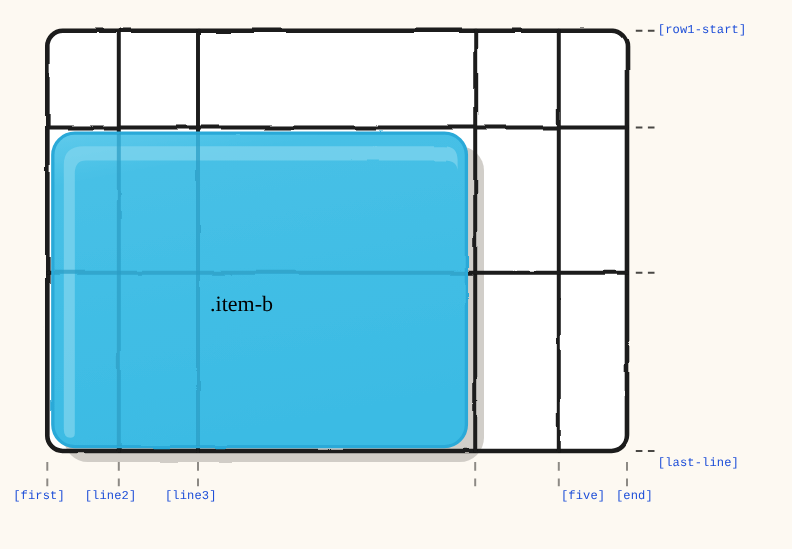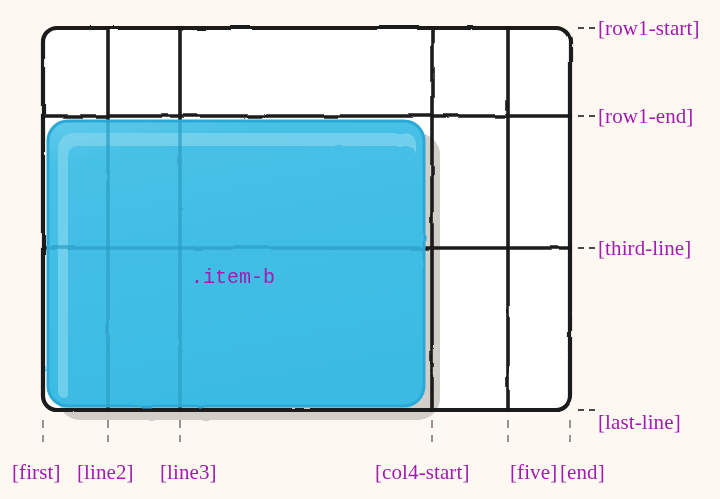--- a/index.html
+++ b/index.html
@@ -22,42 +22,41 @@
   }
   #stage svg {
     position: absolute;
     left: 0; top: 0;
     width: 720px;
     height: 499px;
     overflow: visible;
   }
   .lbl {
     position: absolute;
-    font-size: 21px;
-    color: #a21caf;
+    font-size: 11px;
+    color: #1d4ed8;
     white-space: nowrap;
     letter-spacing: 0.1px;
-    font-family: Liberation Serif, serif;
+    font-family: Liberation Mono, monospace;
   }
   .lbl-row {
     left: 598px;
     transform: translateY(-50%);
   }
   .lbl-col {
     top: 446px;
-    margin-top: 14px;
   }
   .item-label {
     position: absolute;
     left: 191px;
     top: 266px;
     font-size: 20px;
-    color: #a21caf;
+    color: #000000;
     white-space: nowrap;
-    font-family: Liberation Mono, monospace;
+    font-family: Liberation Serif, serif;
   }
 </style>
 </head>
 <body>
 
 <div id="stage">
 
   <svg viewBox="0 0 720 499" xmlns="http://www.w3.org/2000/svg">
     <defs>
       <filter id="sketchy" x="-20%" y="-20%" width="140%" height="140%">
@@ -127,24 +126,21 @@
       <line x1="180" y1="420" x2="180" y2="442"></line>
       <line x1="432" y1="420" x2="432" y2="442"></line>
       <line x1="508" y1="420" x2="508" y2="442"></line>
       <line x1="570" y1="420" x2="570" y2="442"></line>
     </g>
   </svg>
 
   <div class="item-label">.item-b</div>
 
   <div class="lbl lbl-row" style="top:28px">[row1-start]</div>
-  <div class="lbl lbl-row" style="top:116px">[row1-end]</div>
-  <div class="lbl lbl-row" style="top:248px">[third-line]</div>
   <div class="lbl lbl-row" style="top:422px">[last-line]</div>
 
   <div class="lbl lbl-col" style="left:12px">[first]</div>
   <div class="lbl lbl-col" style="left:77px">[line2]</div>
-  <div class="lbl lbl-col" style="left:160px">[line3]</div>
-  <div class="lbl lbl-col" style="left:375px">[col4-start]</div>
+  <div class="lbl lbl-col" style="left:150px">[line3]</div>
   <div class="lbl lbl-col" style="left:510px">[five]</div>
   <div class="lbl lbl-col" style="left:560px">[end]</div>
 
 </div>
 
 </body></html>

